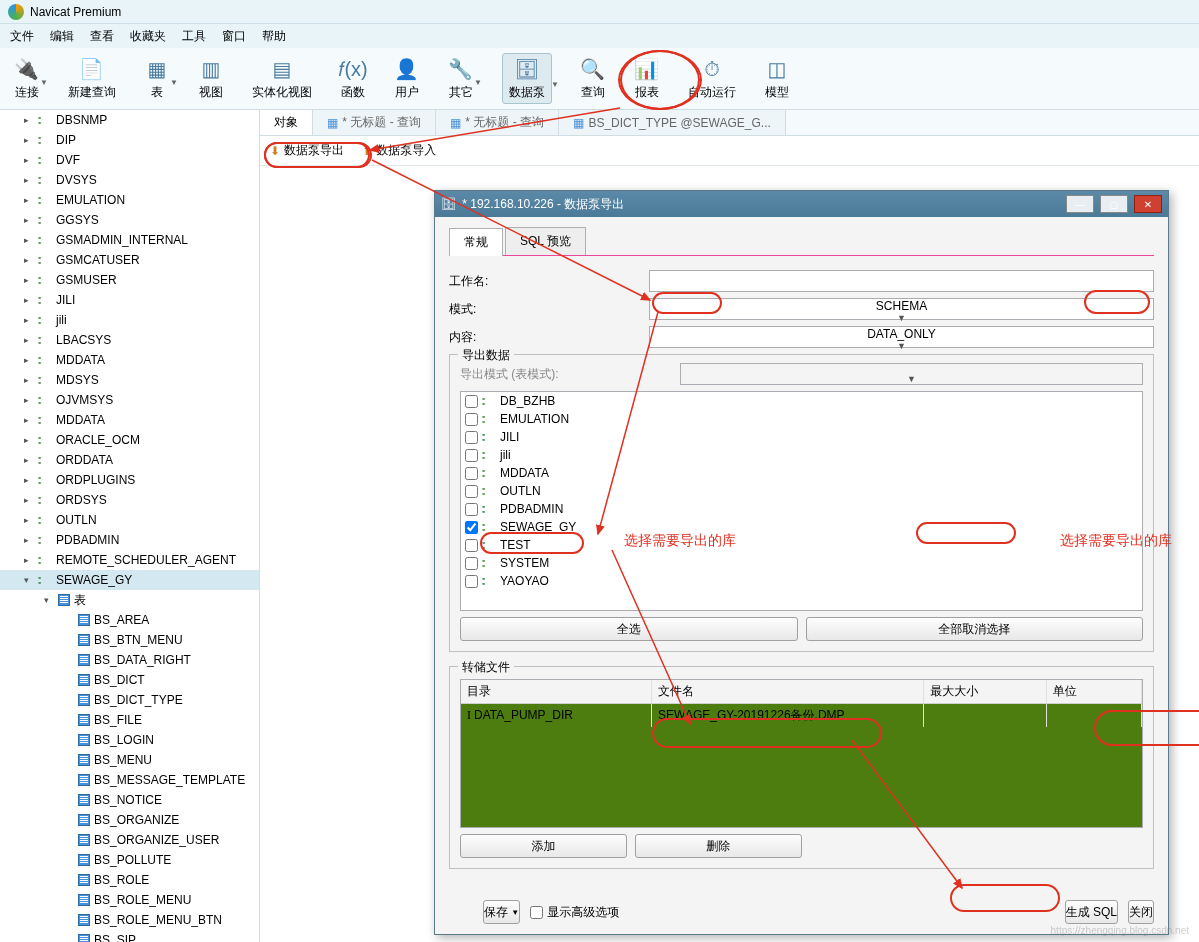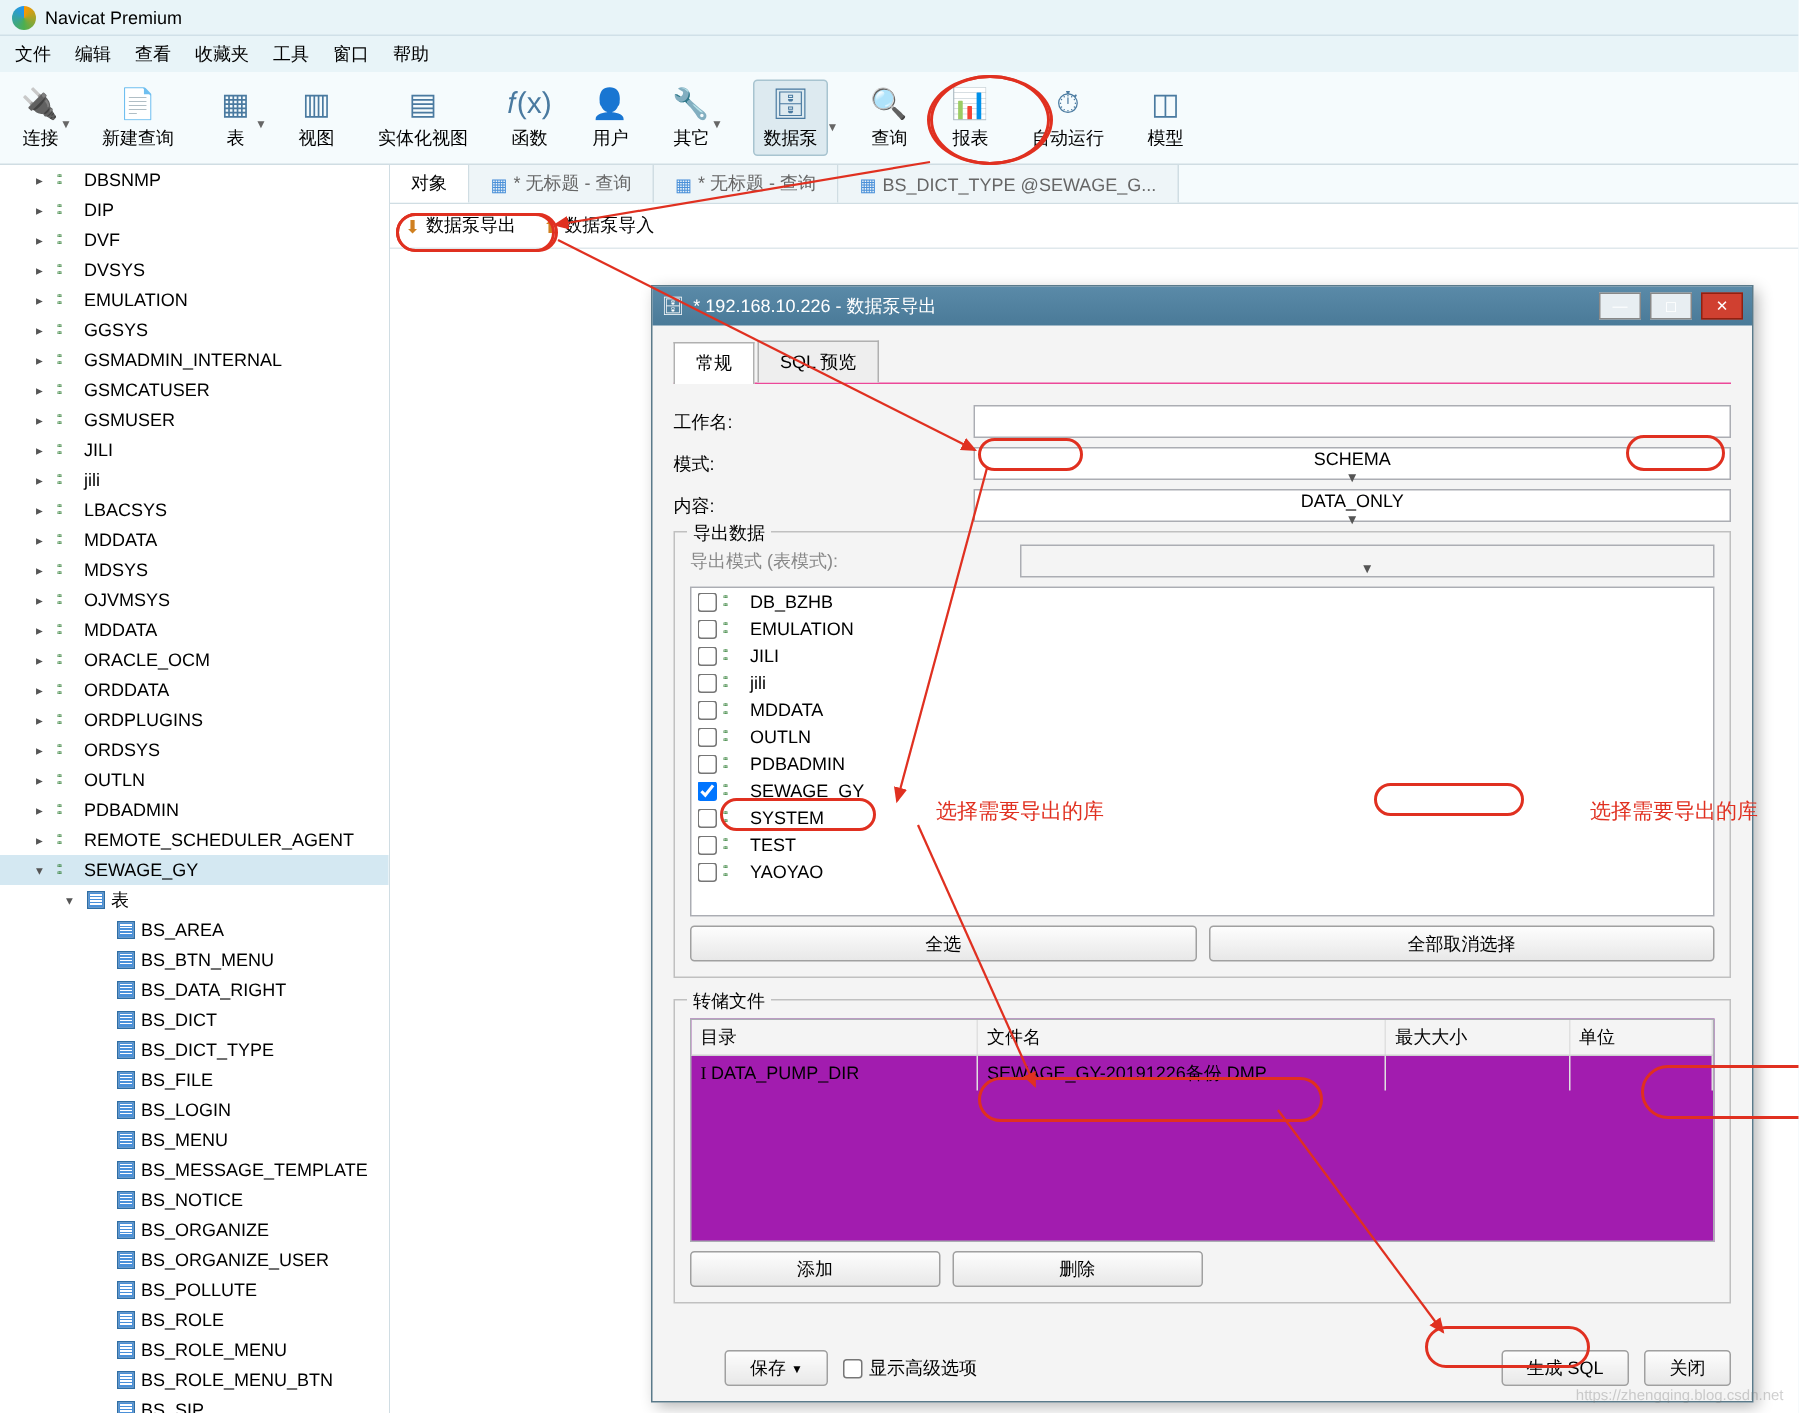--- a/index.html
+++ b/index.html
@@ -44,24 +44,24 @@
 .form-row label { width: 200px; }
 .form-row .field { flex: 1; }
 .form-row input[type=text], .form-row .combo { width: 100%; height: 22px; border: 1px solid #abadb3; padding: 0 4px; background: #fff; flex-direction: column; }
 .combo { display: flex; align-items: center; justify-content: space-between; cursor: default; }
 .combo .arr { font-size: 9px; color: #555; }
 .group { border: 1px solid #c0c0c0; padding: 8px 10px 10px; margin-top: 6px; position: relative; }
 .group .legend { position: absolute; top: -8px; left: 8px; background: #f4f4f4; padding: 0 4px; }
 .schema-list { border: 1px solid #abadb3; background: #fff; height: 220px; overflow-y: auto; margin-top: 6px; }
 .schema-row { display: flex; align-items: center; height: 18px; padding: 0 4px; gap: 4px; }
 .schema-row input[type=checkbox] { width: 13px; height: 13px; }
-.btn { height: 24px; padding: 0 16px; background: linear-gradient(#fdfdfd, #e8e8e8); border: 1px solid #a0a0a0; border-radius: 3px; cursor: default; display: inline-flex; align-items: center; justify-content: center; }
+.btn { height: 24px; padding: 0 0; background: linear-gradient(#fdfdfd, #e8e8e8); border: 1px solid #a0a0a0; border-radius: 3px; cursor: default; display: inline-flex; align-items: center; justify-content: center; }
 .btn-row { display: flex; gap: 8px; margin-top: 6px; }
 .btn-row .btn { flex: 1; }
-.file-table { border: 1px solid #abadb3; background: #a21caf; margin-top: 4px; }
+.file-table { border: 1px solid #abadb3; background: #4d7c0f; margin-top: 4px; }
 .file-table th, .file-table td { border-right: 1px solid #e0e0e0; padding: 3px 6px; text-align: left; font-weight: normal; }
 .file-table th { background: #f4f4f4; border-bottom: 1px solid #d0d0d0; }
 .file-table table { width: 100%; border-collapse: collapse; }
 .file-body { height: 100px; }
 .dlg-footer { position: absolute; bottom: 10px; left: 14px; right: 14px; display: flex; align-items: center; gap: 10px; margin-left: 34px; }
 .dlg-footer .spacer { flex: 1; }
 .red-circle { position: absolute; border: 2px solid #e03020; border-radius: 50%; pointer-events: none; }
 .red-text { position: absolute; color: #e03020; font-size: 14px; pointer-events: none; }
 svg.arrows { position: absolute; inset: 0; width: 1199px; height: 942px; pointer-events: none; }
 .watermark { position: absolute; bottom: 6px; right: 10px; color: rgba(120,120,120,0.35); font-size: 10px; }
@@ -458,26 +458,26 @@
             <span>PDBADMIN</span>
           </div>
           <div class="schema-row">
             <input type="checkbox" checked="" style="">
             <span class="schema-ic"></span>
             <span>SEWAGE_GY</span>
           </div>
           <div class="schema-row">
             <input type="checkbox" style="">
             <span class="schema-ic"></span>
+            <span>TEST</span>
+          </div>
+          <div class="schema-row">
+            <input type="checkbox" style="">
+            <span class="schema-ic"></span>
             <span>SYSTEM</span>
-          </div>
-          <div class="schema-row">
-            <input type="checkbox" style="">
-            <span class="schema-ic"></span>
-            <span>TEST</span>
           </div>
           <div class="schema-row">
             <input type="checkbox" style="">
             <span class="schema-ic"></span>
             <span>YAOYAO</span>
           </div>
         </div>
       <div class="btn-row">
         <button class="btn">全选</button>
         <button class="btn">全部取消选择</button>

